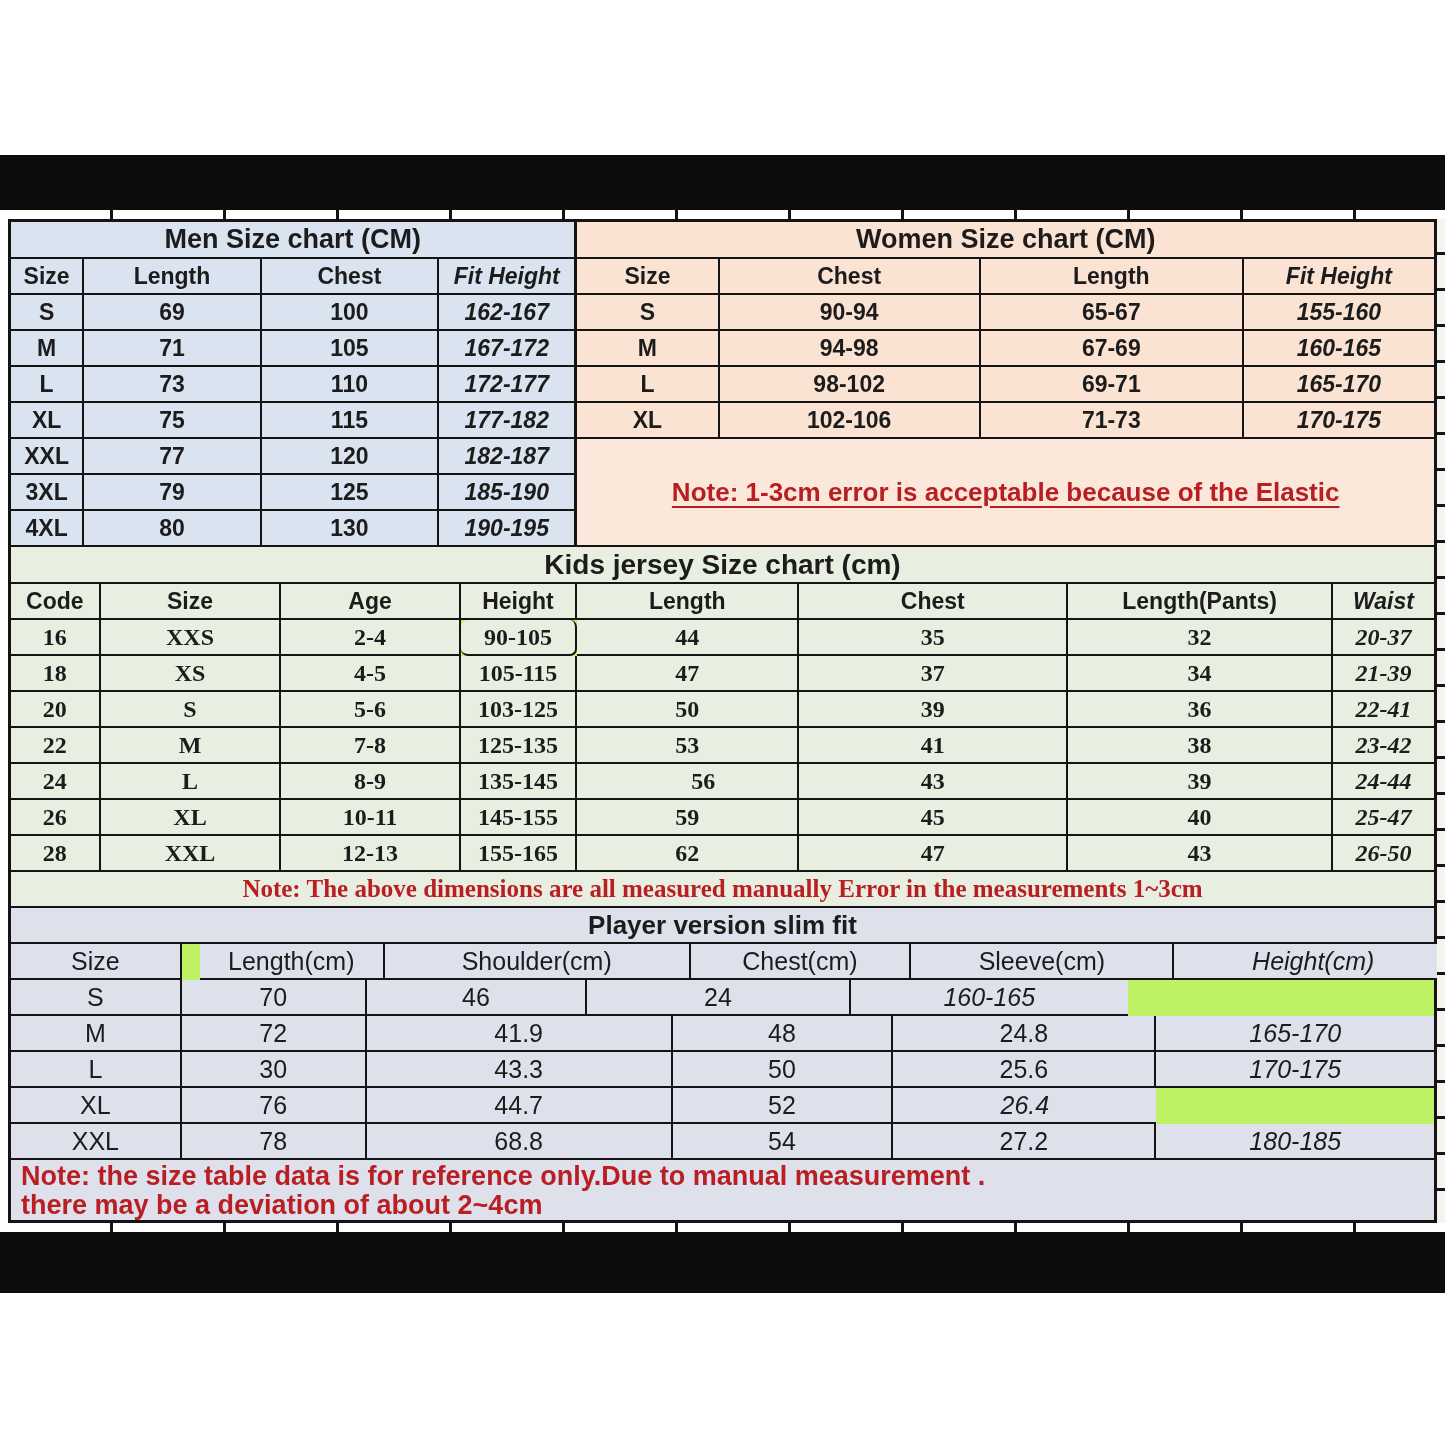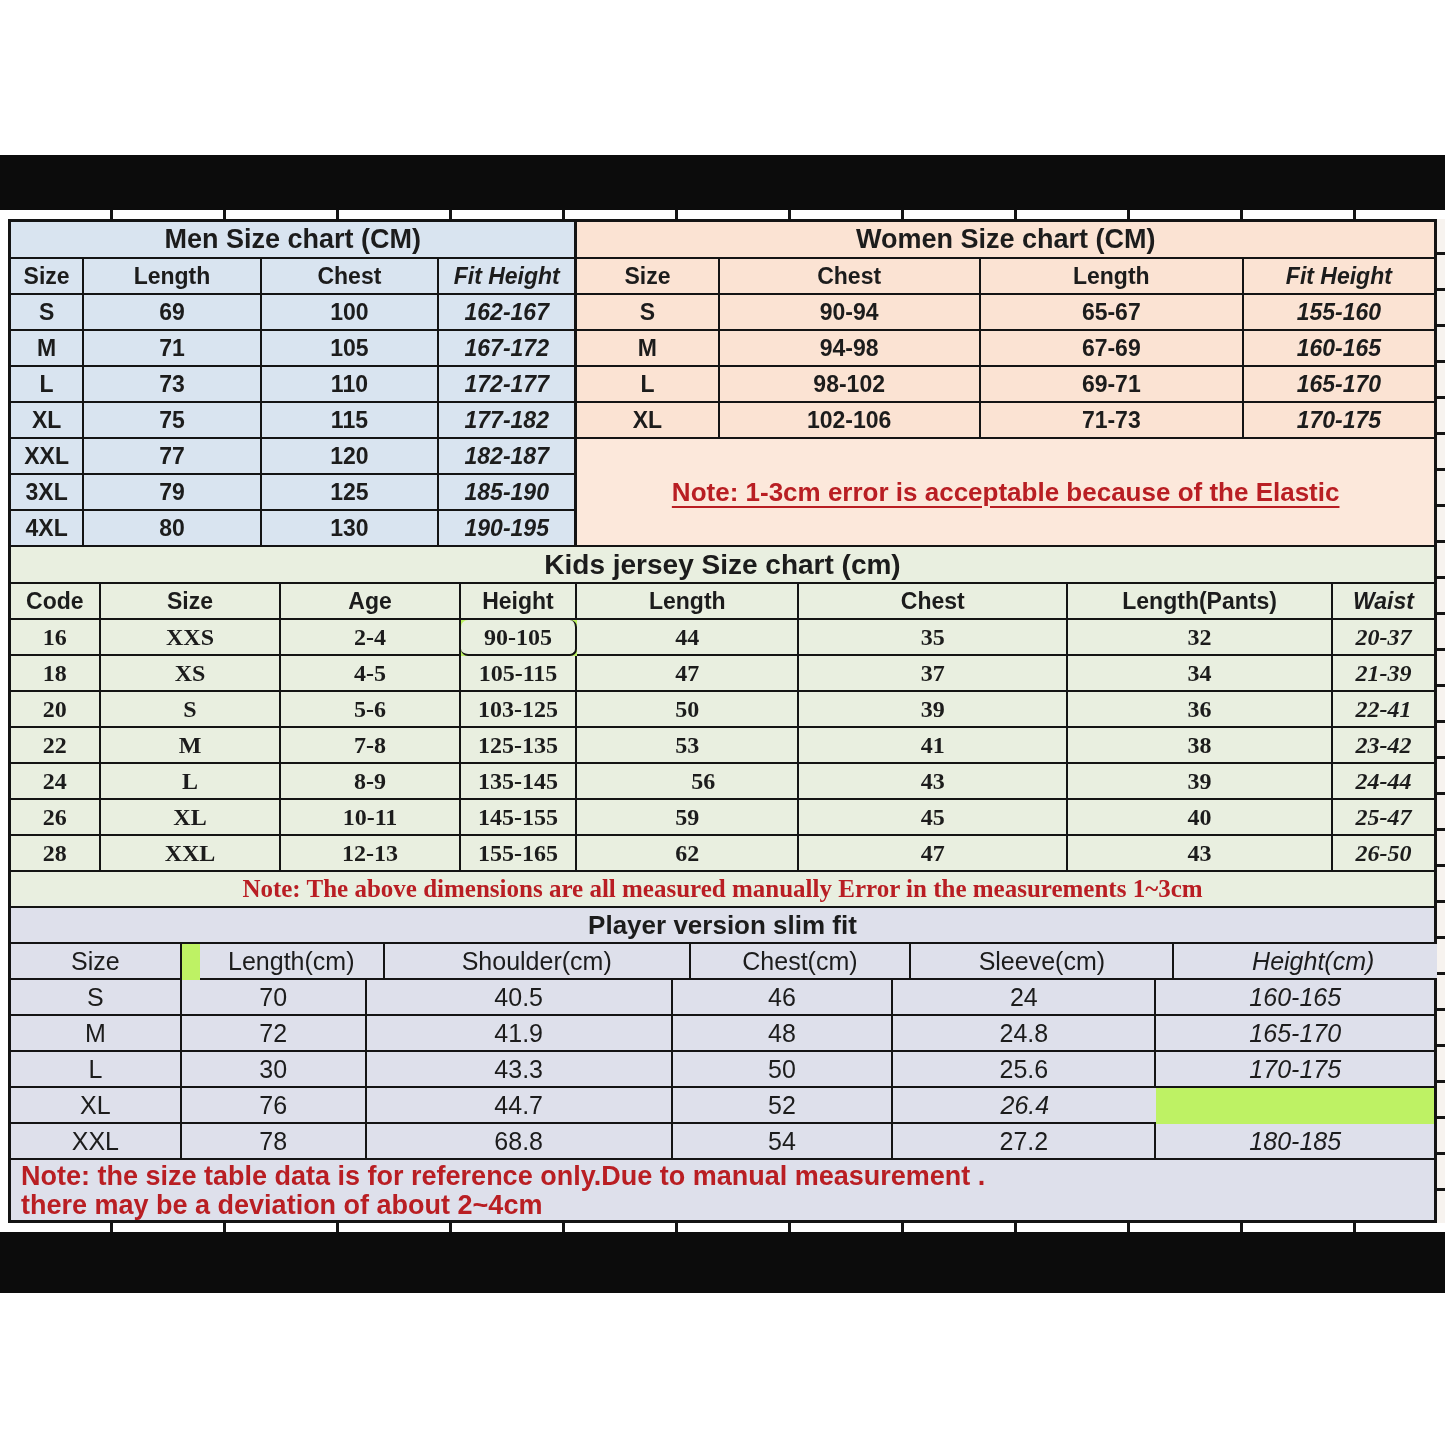--- a/index.html
+++ b/index.html
@@ -264,21 +264,20 @@
             <div class="cell" style="flex-basis: 13%; margin-left: 18px;">Length(cm)</div>
             <div class="cell" style="flex-basis: 21.5%;">Shoulder(cm)</div>
             <div class="cell" style="flex-basis: 15.5%;">Chest(cm)</div>
             <div class="cell" style="flex-basis: 18.5%;">Sleeve(cm)</div>
             <div class="cell" style="flex-basis: 19.5%;">Height(cm)</div>
           </div>
         <div>
             <div class="trow">
               <div class="cell" style="flex-basis: 12%;">S</div>
               <div class="cell" style="flex-basis: 13%;">70</div>
-              <div class="cell" style="flex-basis: 21.5%;">40.5</div>
               <div class="cell" style="flex-basis: 15.5%;">46</div>
               <div class="cell" style="flex-basis: 18.5%;">24</div>
               <div class="cell" style="flex-basis: 19.5%;">160-165</div>
             </div>
             <div class="trow">
               <div class="cell" style="flex-basis: 12%;">M</div>
               <div class="cell" style="flex-basis: 13%;">72</div>
               <div class="cell" style="flex-basis: 21.5%;">41.9</div>
               <div class="cell" style="flex-basis: 15.5%;">48</div>
               <div class="cell" style="flex-basis: 18.5%;">24.8</div>

